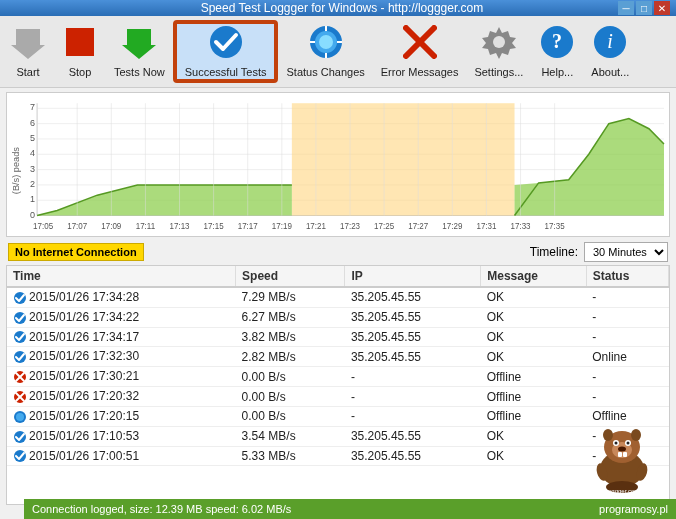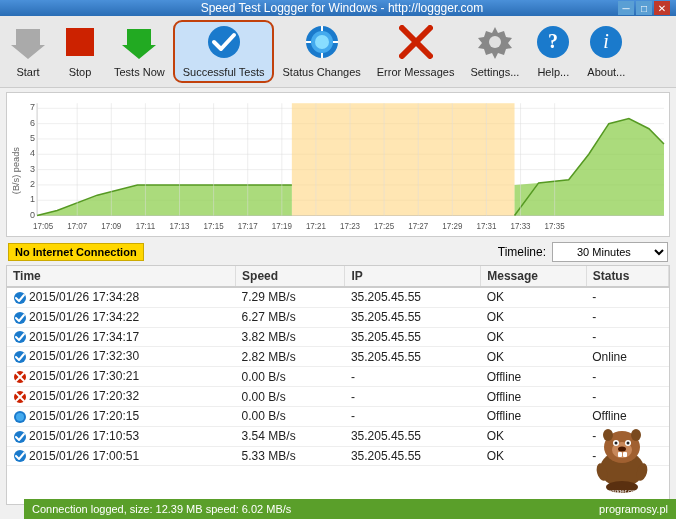--- a/index.html
+++ b/index.html
@@ -43,22 +43,22 @@
       justify-content: center;
       padding: 4px 8px;
       cursor: pointer;
       border: none;
       background: transparent;
       min-width: 52px;
       gap: 2px;
     }
     .toolbar-btn.active {
       background: #c8e0f8;
-      border: 2px solid #c2410c;
-      border-radius: 9px;
+      border: 4px solid #c2410c;
+      border-radius: 4px;
     }
     .toolbar-icon { font-size: 32px; line-height: 1; }
     .toolbar-label { font-size: 11px; color: #222; text-align: center; }
 
     
     #chart-area {
       background: white;
       border: 1px solid #ccc;
       margin: 4px 6px 2px 6px;
       height: 145px;
@@ -85,21 +85,21 @@
     }
     #timeline-row {
       display: flex;
       align-items: center;
       gap: 6px;
       font-size: 12px;
     }
     #timeline-select {
       border: 1px solid #aaa;
       background: white;
-      padding: 2px 20px;
+      padding: 2px 4px;
       font-size: 11px;
       height: 20px;
     }
 
     
     #table-container {
       margin: 0 6px;
       border: 1px solid #ccc;
       background: white;
       overflow-y: auto;

